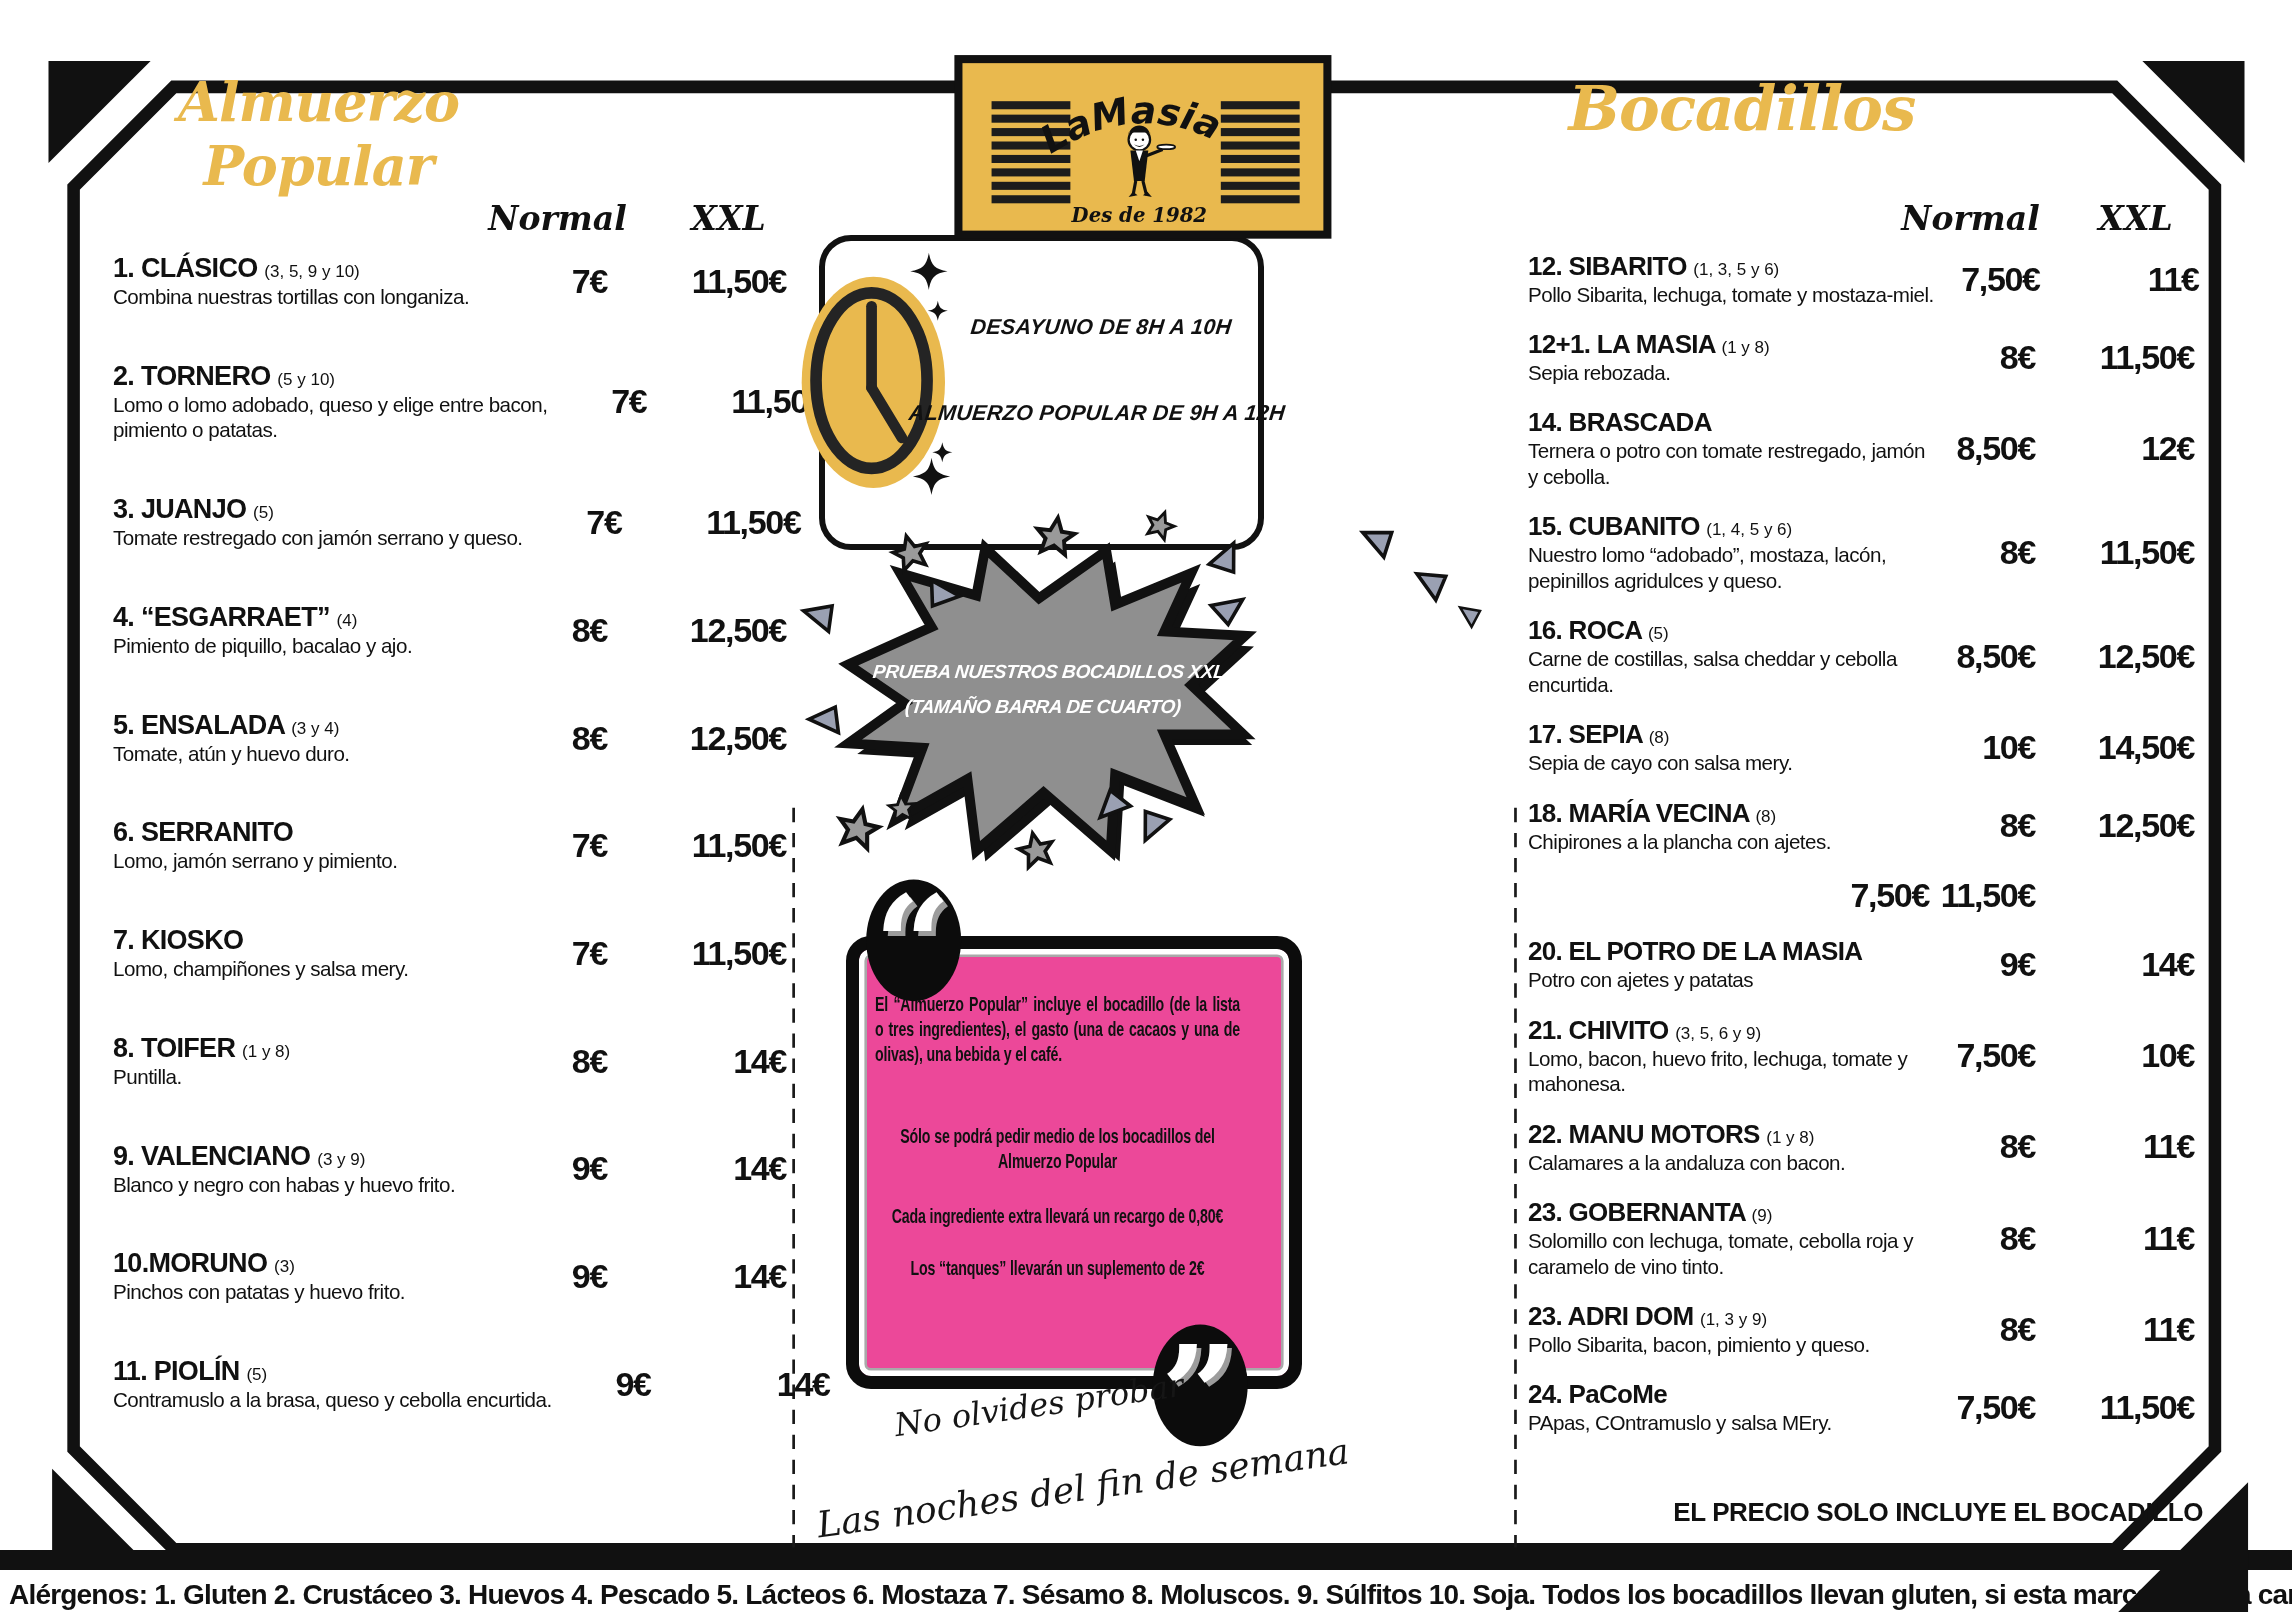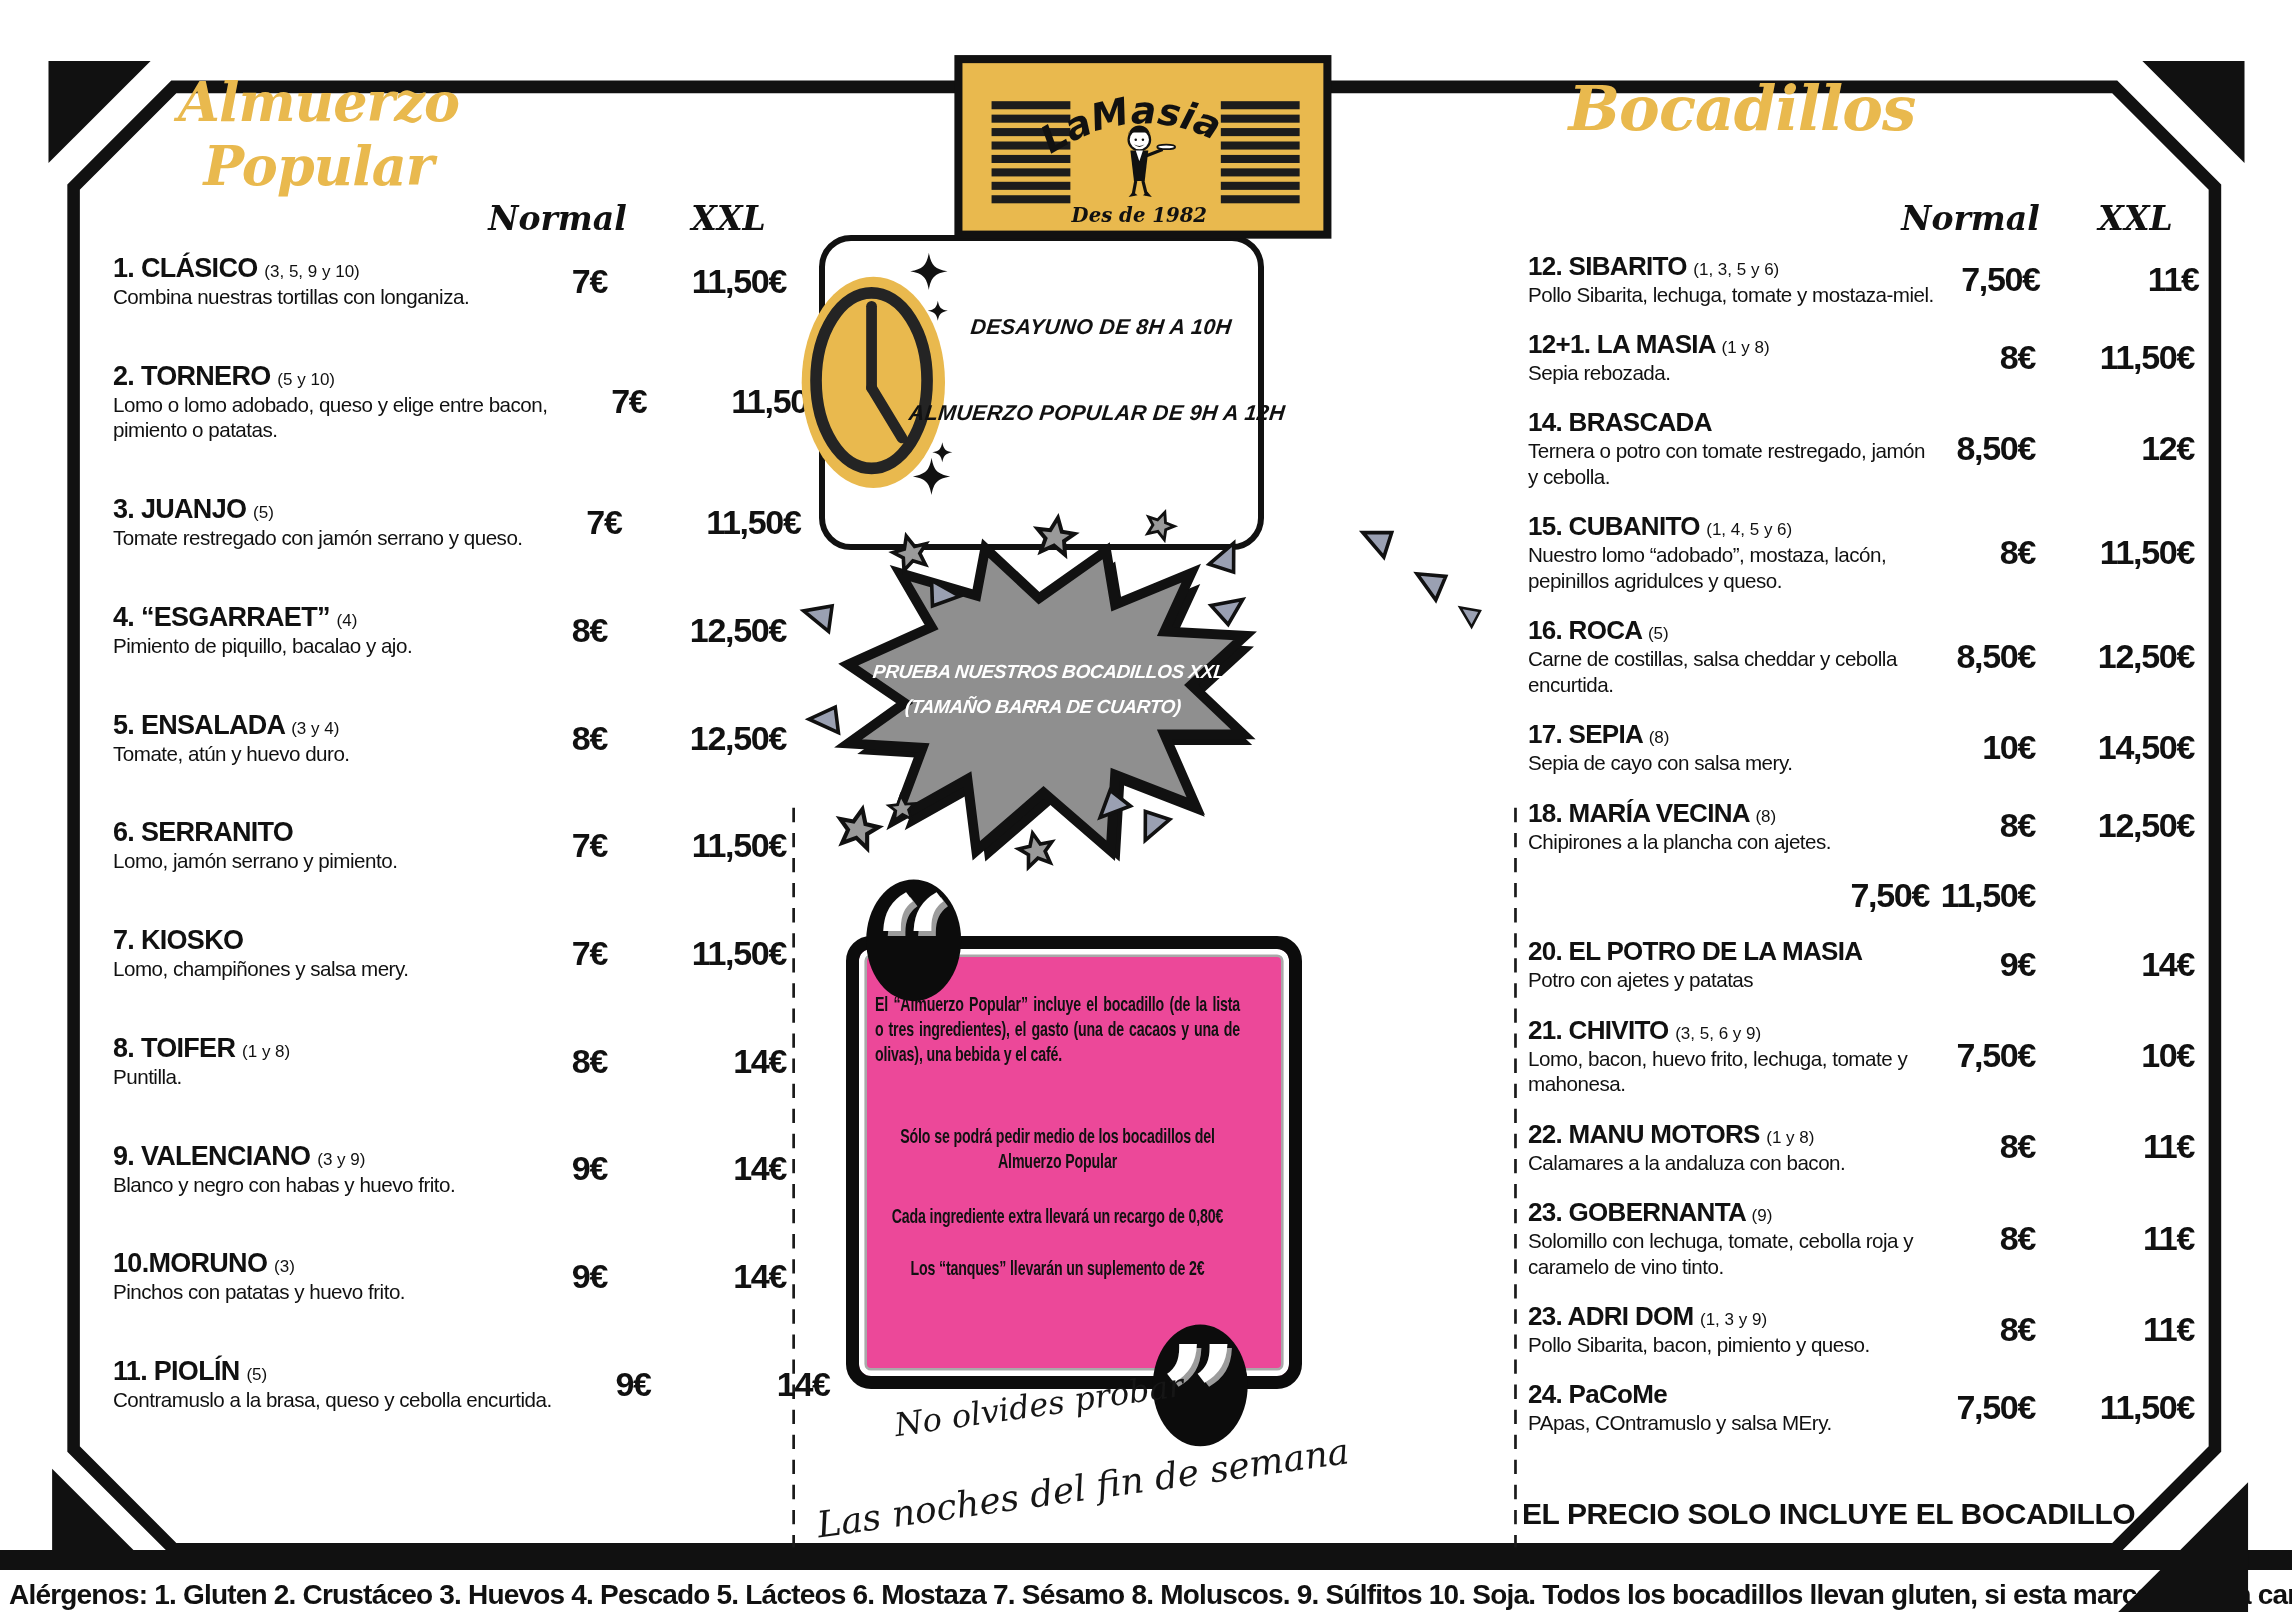--- a/index.html
+++ b/index.html
@@ -57,21 +57,21 @@
   #info-p3{text-align:center;margin-top:30px !important;}
   #info-p4{text-align:center;margin-top:27px !important;}
 
   
   .hand{position:absolute;font-family:"DejaVu Serif",serif;font-style:italic;font-weight:400;
         color:#161616;text-align:center;transform:rotate(-8deg);z-index:4;white-space:nowrap;}
   #note-line-1{left:860px;top:1386px;width:358px;font-size:32px;}
   #note-line-2{left:815px;top:1471px;width:484px;font-size:36px;}
 
   
-  #price-note{left:1522px;top:1497px;width:681px;text-align:left;font-size:30px;
+  #price-note{left:1522px;top:1497px;width:681px;text-align:right;font-size:26px;
               font-weight:700;letter-spacing:-0.4px;}
   #allergen-bar{left:0;top:1550px;width:2293px;height:19.7px;background:#111;}
   #allergen-text{left:9px;top:1579px;width:2278px;font-size:28px;font-weight:700;
                  letter-spacing:-0.8px;white-space:nowrap;}
 </style>
 </head>
 <body>
 
 <svg class="layer" width="2293" height="1621" viewBox="0 0 2560 1810">
 

